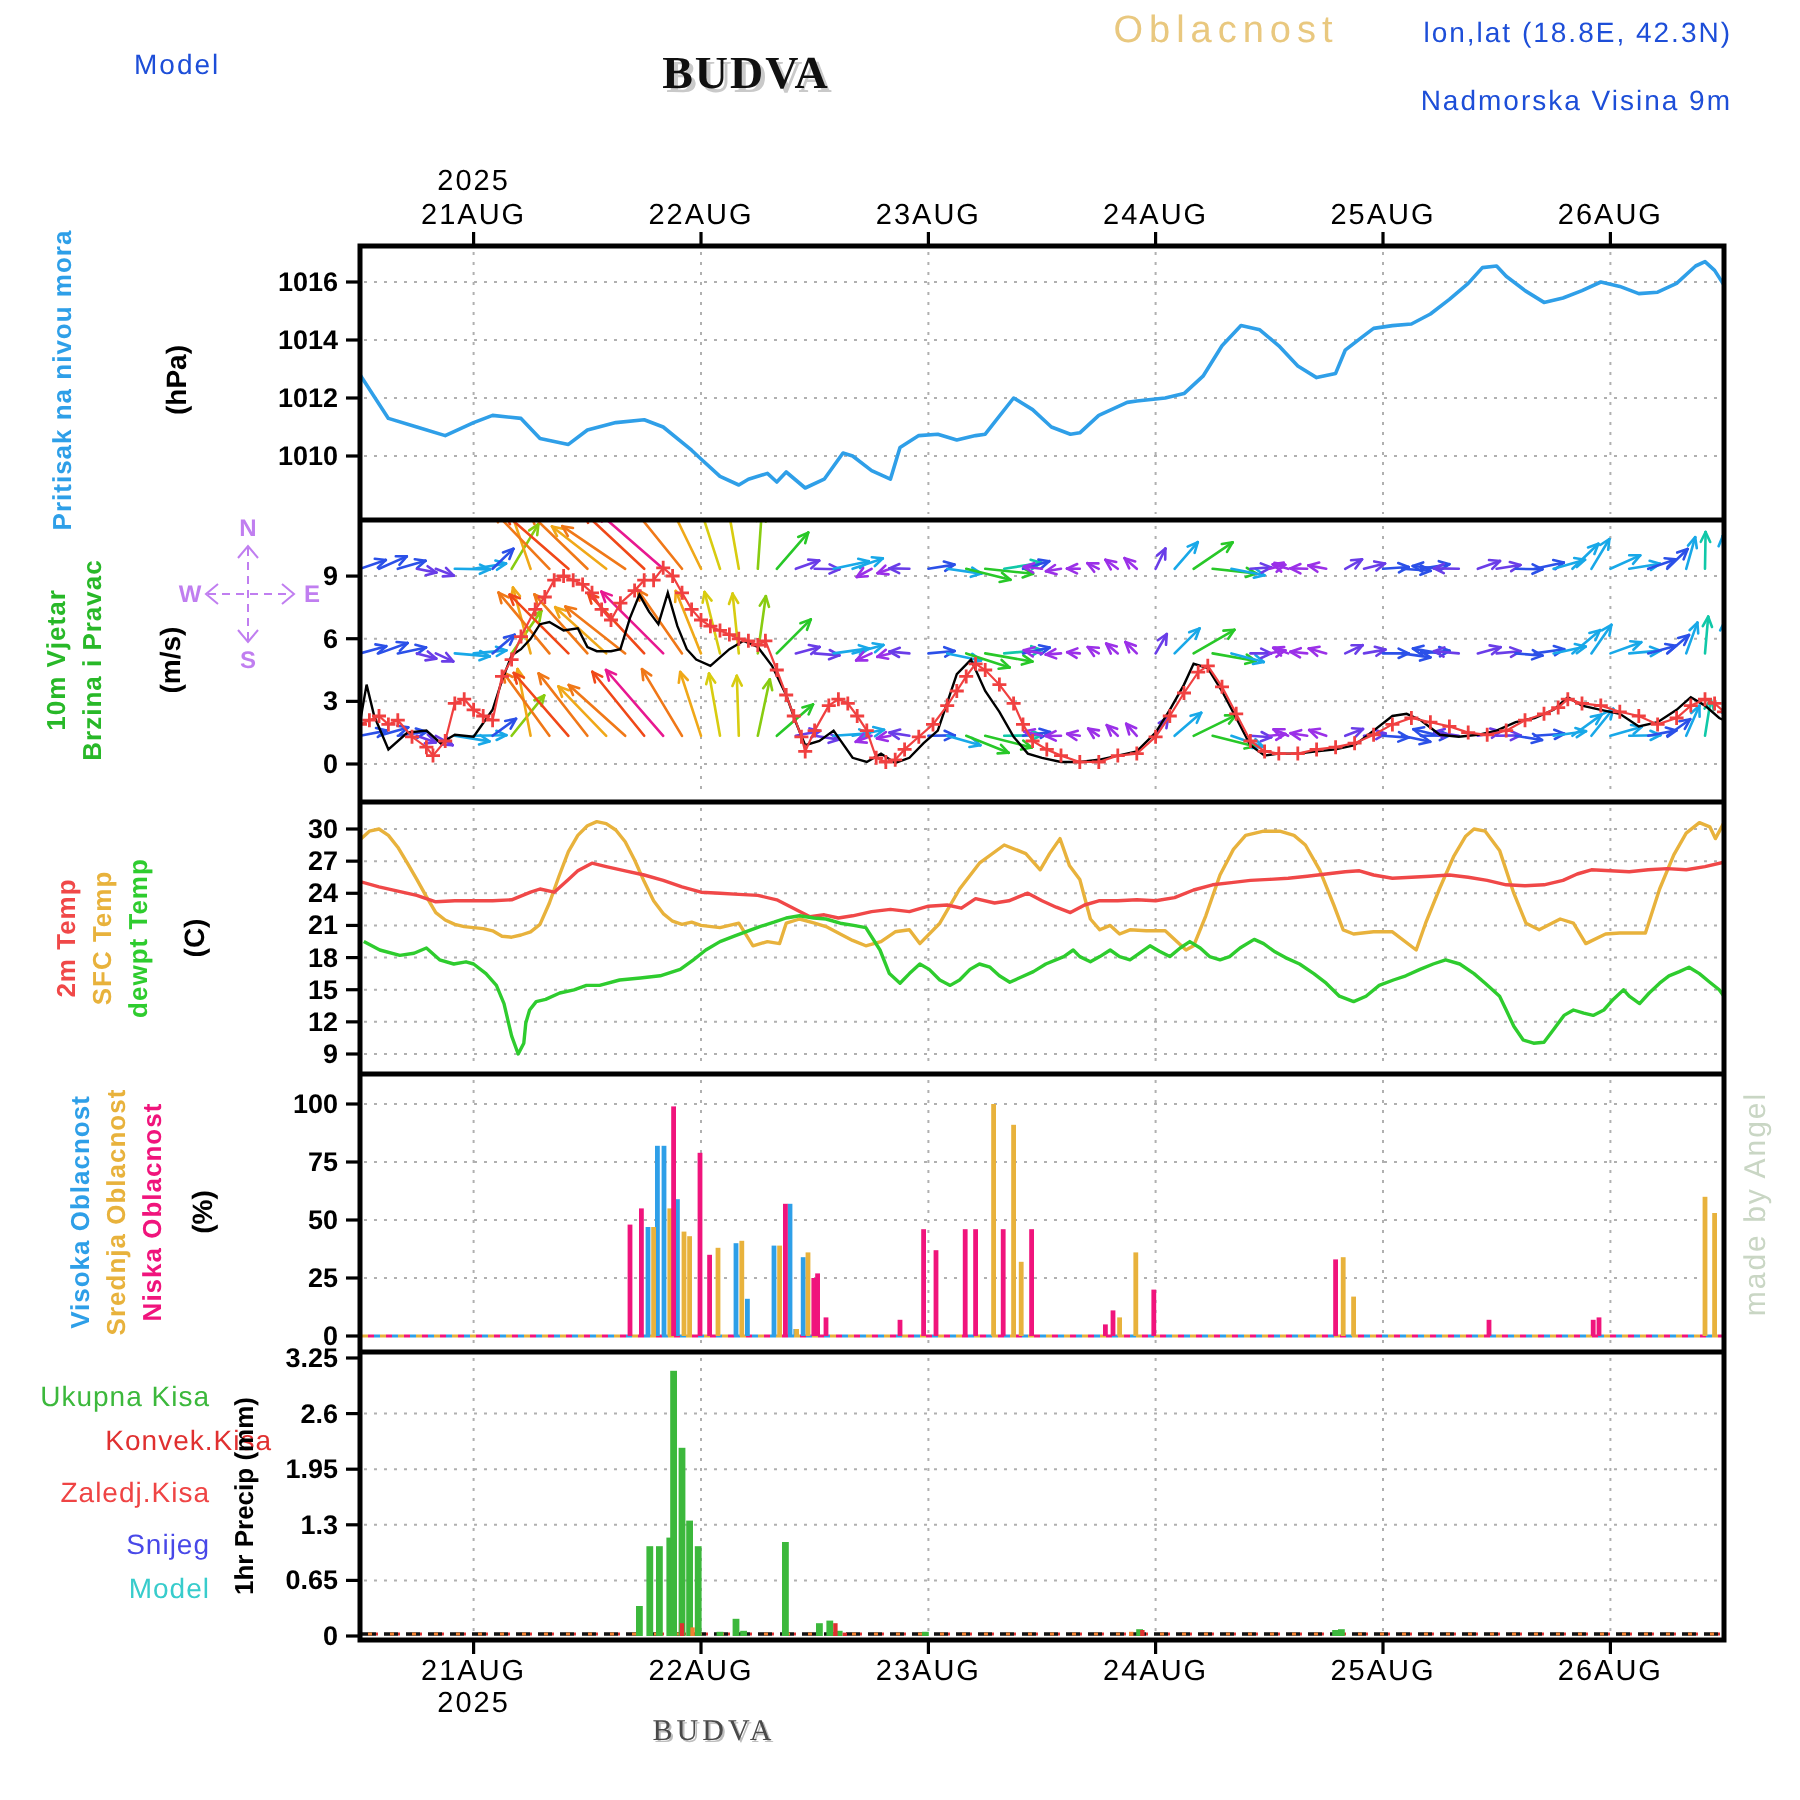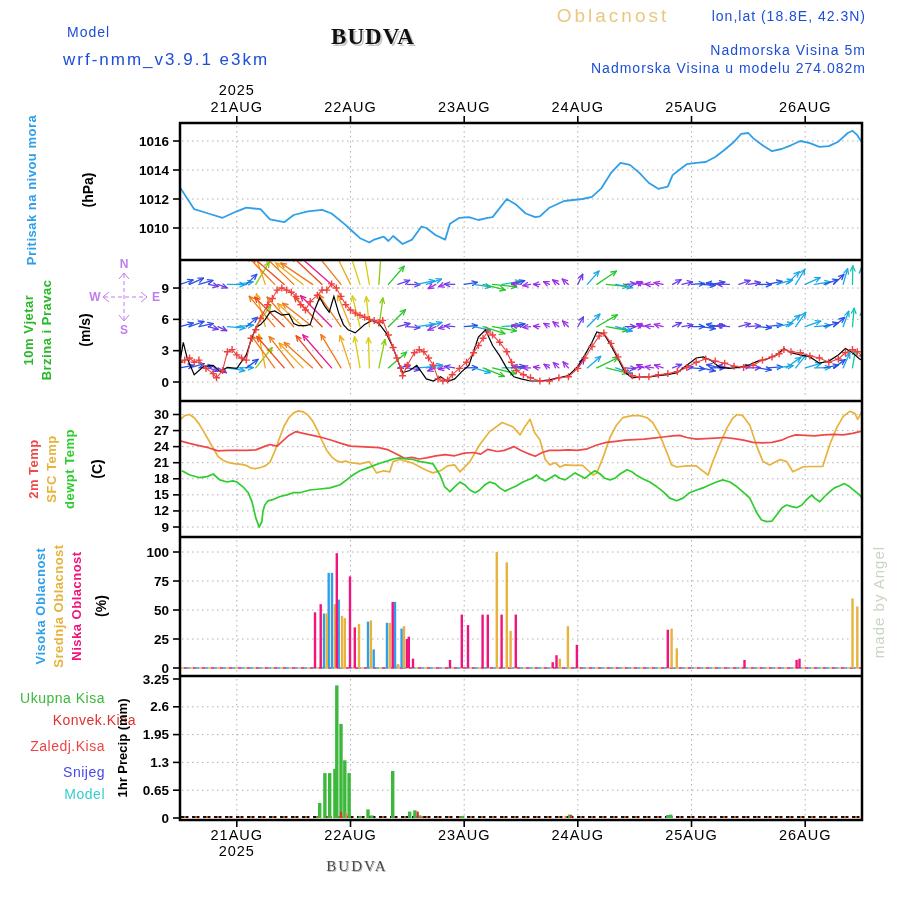--- a/index.html
+++ b/index.html
@@ -23,25 +23,23 @@
   .watermark{font-size:15px;letter-spacing:1px;color:#c9d6c4;}
   svg{position:absolute;left:0;top:0;}
 </style>
 </head>
 <body>
 
 <div class="stage">
 
   <div class="txt meteogram ctr" style="left:613px;top:5px;">Oblacnost</div>
   <div class="txt purple model-lbl" style="left:67px;top:24px;">Model</div>
-  <div class="txt purple model-name" style="left:63px;top:50px;">wrf-nmm_v3.9.1 e3km</div>
   <div class="txt title ctr" style="left:373px;top:24px;">BUDVA</div>
   <div class="txt purple hdr-right rgt" style="left:866px;top:8px;">lon,lat (18.8E, 42.3N)</div>
-  <div class="txt purple hdr-right rgt" style="left:866px;top:42px;">Nadmorska Visina 5m</div>
-  <div class="txt purple hdr-right rgt" style="left:866px;top:60px;">Nadmorska Visina u modelu 274.082m</div>
+  <div class="txt purple hdr-right rgt" style="left:866px;top:42px;">Nadmorska Visina 9m</div>
 
   <div class="txt rot axlab" style="left:31px;top:190px;color:#2e9fe8;">Pritisak na nivou mora</div>
   <div class="txt rot unit" style="left:88px;top:190px;">(hPa)</div>
 
   <div class="txt rot axlab" style="left:28px;top:330px;color:#28b828;">10m Vjetar</div>
   <div class="txt rot axlab" style="left:46px;top:330px;color:#28b828;">Brzina i Pravac</div>
   <div class="txt rot unit" style="left:85px;top:330px;">(m/s)</div>
 
   <div class="txt rot axlab" style="left:33px;top:469px;color:#f04848;">2m Temp</div>
   <div class="txt rot axlab" style="left:51px;top:469px;color:#e8b23c;">SFC Temp</div>

